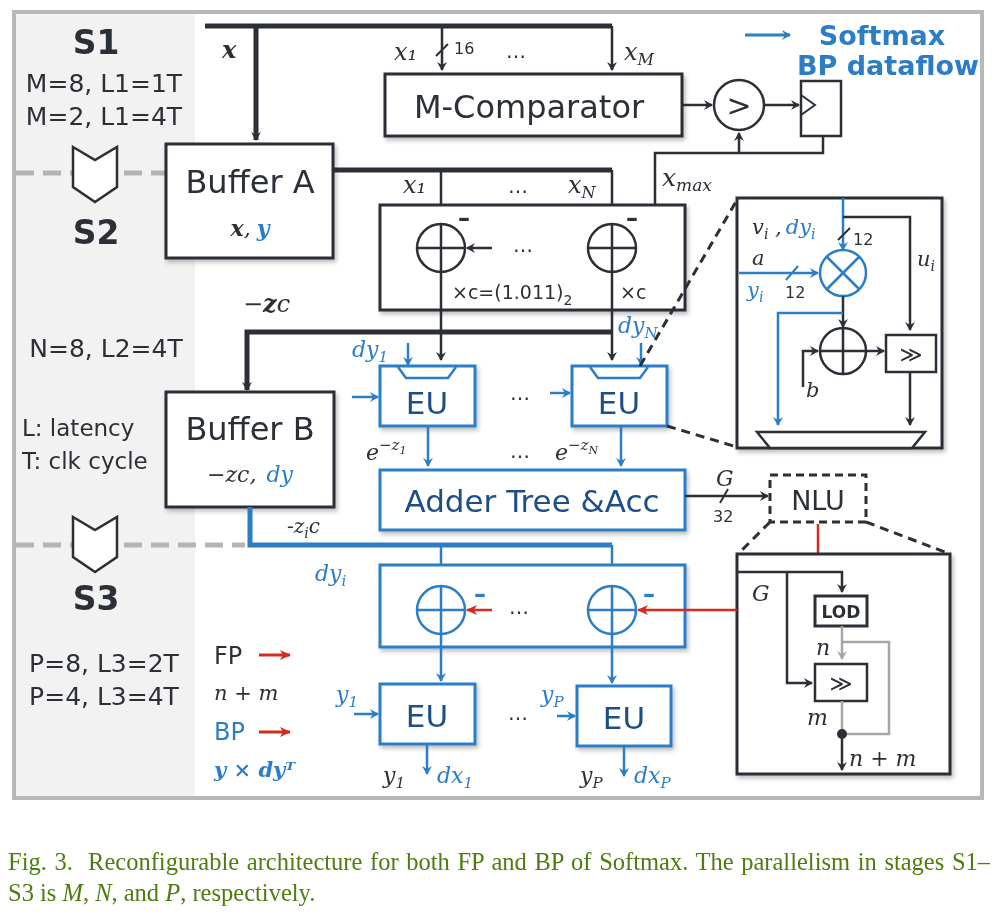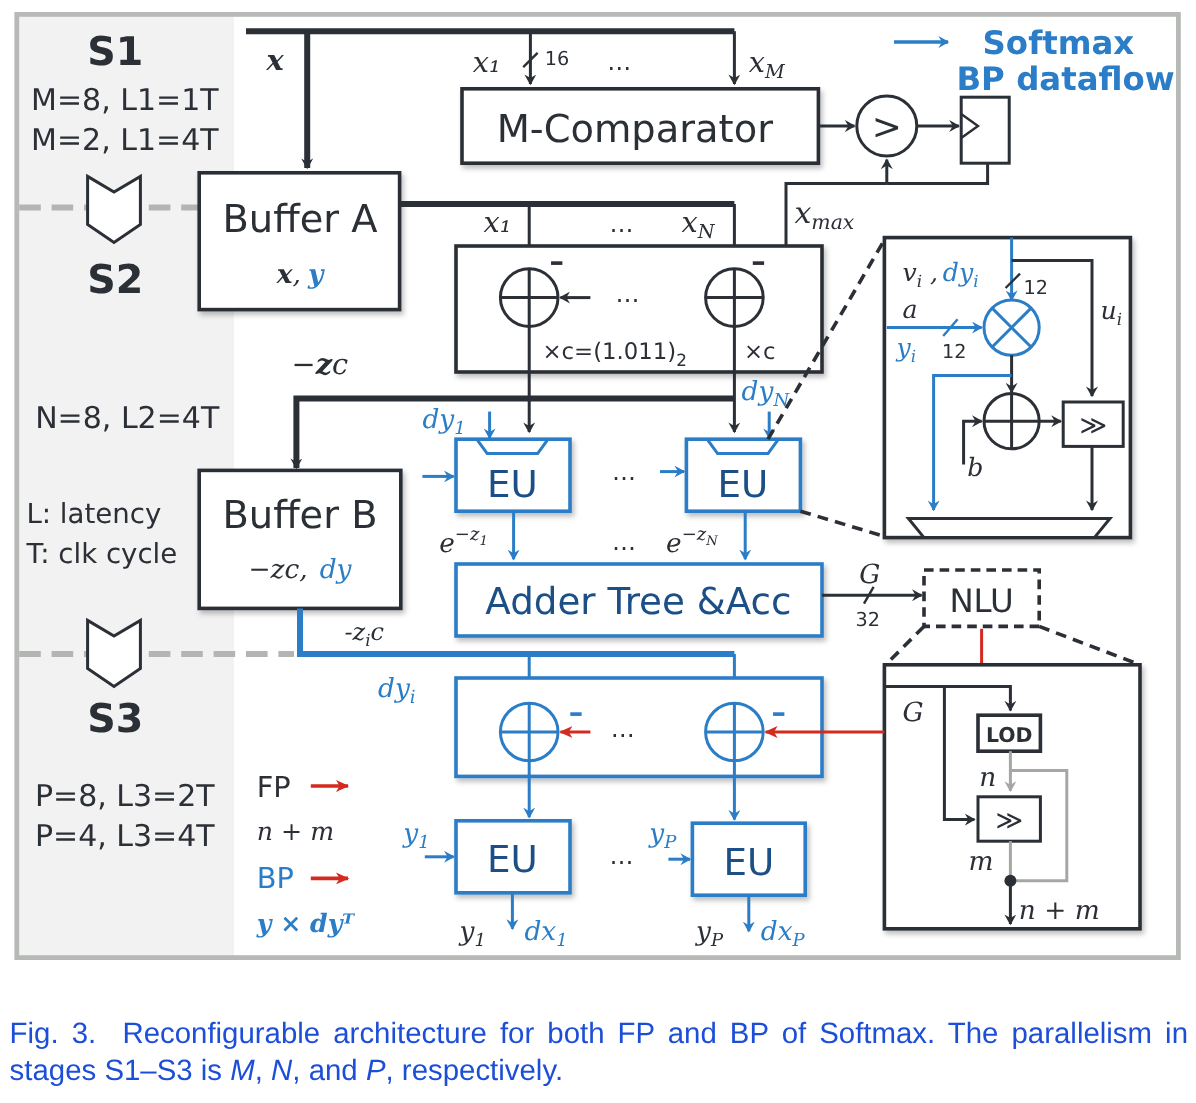--- a/index.html
+++ b/index.html
@@ -3,21 +3,21 @@
 <meta charset="utf-8">
 <style>
   html, body { margin: 0; padding: 0; background: #ffffff; }
   body { width: 997px; height: 919px; position: relative; overflow: hidden; font-family: "DejaVu Sans", sans-serif; }
   #fig { position: absolute; left: 0; top: 0; }
   .sans { font-family: "DejaVu Sans", sans-serif; }
   .serif { font-family: "DejaVu Serif", serif; font-style: italic; }
   .serif-up { font-family: "DejaVu Serif", serif; }
   .caption {
     position: absolute; left: 8px; top: 846px; width: 982px;
-    font-family: Liberation Sans, sans-serif; font-size: 24.5px; line-height: 31px; color: #1d4ed8;
+    font-family: Liberation Serif, serif; font-size: 24.5px; line-height: 31px; color: #4d7c0f;
     text-align: justify;
   }
   .caption i { font-style: italic; }
 </style>
 </head>
 <body>
 
 <svg id="fig" width="997" height="830" viewBox="0 0 997 830" xmlns="http://www.w3.org/2000/svg">
   <defs>
     <marker id="ad" markerWidth="10" markerHeight="10" refX="8" refY="5" orient="auto" markerUnits="userSpaceOnUse">

